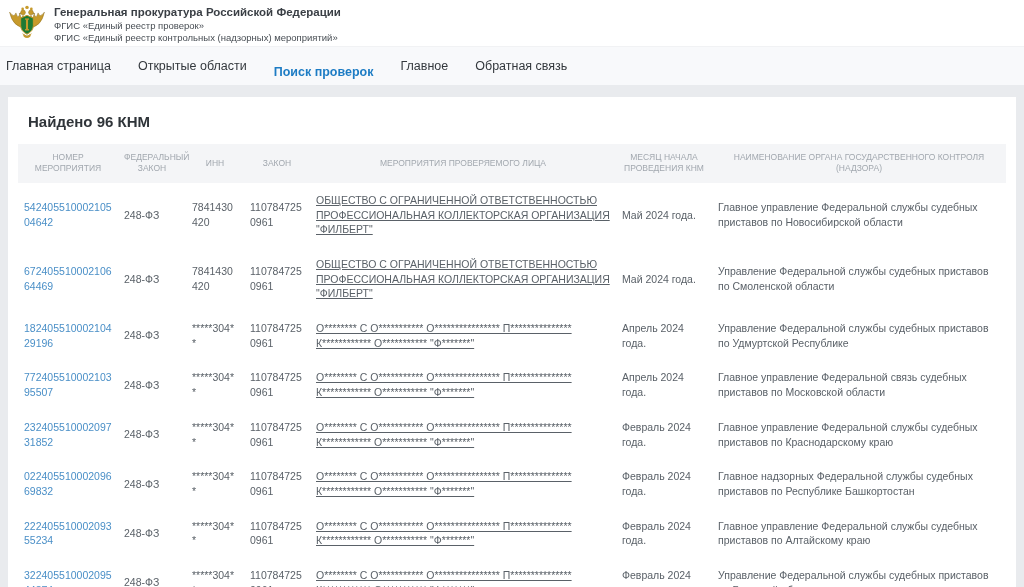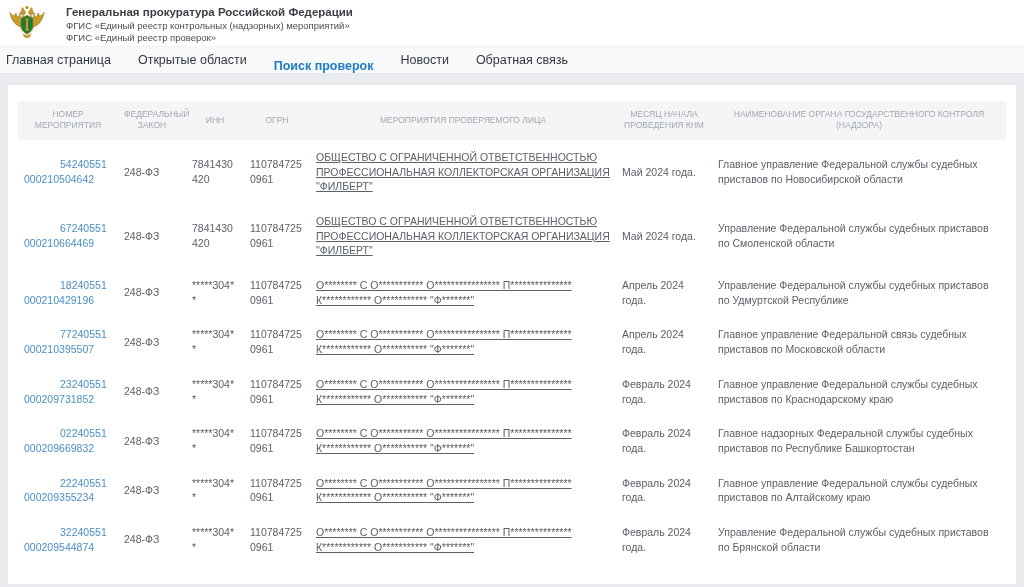--- a/index.html
+++ b/index.html
@@ -10,40 +10,40 @@
     color: #57606a;
   }
 
   
   .site-header {
     background: #ffffff;
     height: 46px;
     display: flex;
     align-items: flex-start;
     padding: 4px 10px 0 8px;
-    gap: 20px;
+    gap: 8px;
   }
   .logo-wrap { width: 38px; height: 40px; flex: 0 0 auto; }
   .title-block { padding-top: 2px; }
   .org-title {
     font-size: 11.5px;
     font-weight: bold;
     color: #3a3f45;
     line-height: 1.2;
   }
   .fgis-line {
     font-size: 9.5px;
     color: #474d53;
     line-height: 1.25;
   }
 
   
   .main-nav {
     background: #f8f9fb;
-    height: 27px;
+    height: 39px;
     display: flex;
     align-items: center;
     gap: 27px;
     padding: 0 10px 0 6px;
     border-top: 1px solid #f1f2f4;
   }
   .main-nav a {
     font-size: 12.5px;
     color: #33383d;
     text-decoration: none;
@@ -91,21 +91,20 @@
     color: #5a6168;
     padding: 10px 6px;
     vertical-align: middle;
     line-height: 1.4;
     word-wrap: break-word;
   }
   td.cell-number a {
     color: #4a8fc7;
     text-decoration: none;
     cursor: pointer;
-    margin-left: 36px;
   }
   td.cell-name { letter-spacing: 0; text-decoration: underline; }
 </style>
 </head>
 <body>
 
 <header class="site-header">
   <div class="logo-wrap">
     <svg viewBox="0 0 48 50" width="38" height="40" aria-hidden="true">
 
@@ -127,51 +126,52 @@
 
       <path d="M24 14 L32 17.5 V27 Q32 34 24 38 Q16 34 16 27 V17.5 Z" fill="#1e7a34" stroke="#c79a2b" stroke-width="1.2"></path>
 
       <rect x="22.7" y="19" width="2.6" height="13" fill="#c79a2b"></rect>
       <rect x="21.5" y="18" width="5" height="1.6" fill="#c79a2b"></rect>
       <rect x="21.5" y="31.4" width="5" height="1.8" fill="#c79a2b"></rect>
     </svg>
   </div>
   <div class="title-block">
     <div class="org-title">Генеральная прокуратура Российской Федерации</div>
+    <div class="fgis-line">ФГИС «Единый реестр проверок»</div>
     <div class="fgis-line">ФГИС «Единый реестр контрольных (надзорных) мероприятий»</div>
-    <div class="fgis-line">ФГИС «Единый реестр проверок»</div>
   </div>
 </header>
 
 <nav class="main-nav">
   <a href="#">Главная страница</a>
   <a href="#">Открытые области</a>
   <a href="#" class="active">Поиск проверок</a>
-  <a href="#">Новости</a>
+  <a href="#">Главное</a>
   <a href="#">Обратная связь</a>
 </nav>
 
 <main class="content-card">
+  <h1 class="results-title">Найдено 96 КНМ</h1>
 
   <table class="results">
     <colgroup>
       <col style="width:100px">
         <col style="width:68px">
         <col style="width:58px">
       <col style="width:66px">
         <col style="width:306px">
         <col style="width:96px">
         <col style="width:294px">
     </colgroup>
     <thead>
       <tr>
         <th>НОМЕР МЕРОПРИЯТИЯ</th>
         <th>ФЕДЕРАЛЬНЫЙ ЗАКОН</th>
         <th>ИНН</th>
-        <th>ОГРН</th>
+        <th>ЗАКОН</th>
         <th>МЕРОПРИЯТИЯ ПРОВЕРЯЕМОГО ЛИЦА</th>
         <th>МЕСЯЦ НАЧАЛА ПРОВЕДЕНИЯ КНМ</th>
         <th>НАИМЕНОВАНИЕ ОРГАНА ГОСУДАРСТВЕННОГО КОНТРОЛЯ (НАДЗОРА)</th>
       </tr>
     </thead>
     <tbody>
   <tr>
     <td class="cell-number">
       <a href="#">54240551000210504642</a>
     </td>

